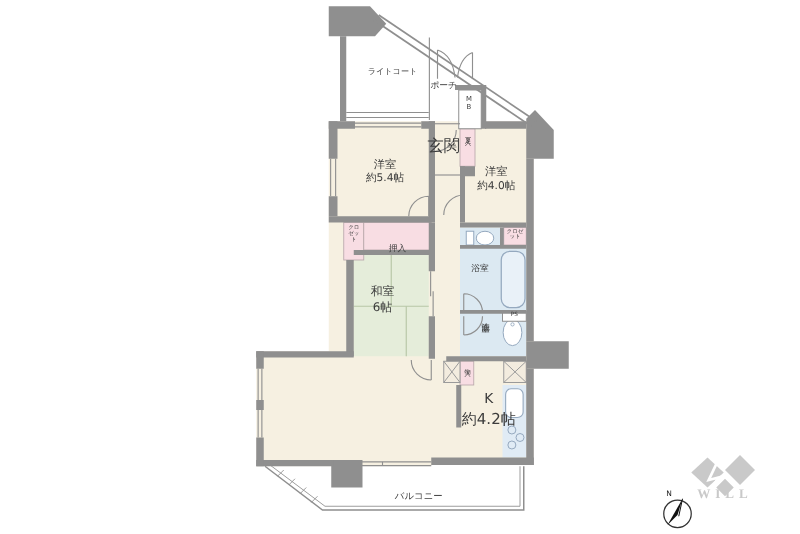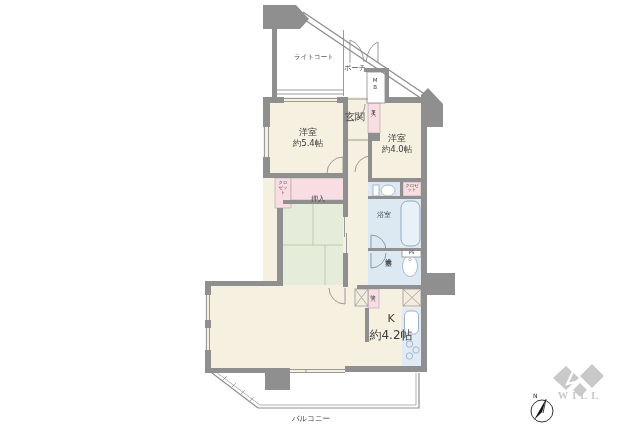--- a/index.html
+++ b/index.html
@@ -160,44 +160,48 @@
     <g>
       <circle cx="542" cy="411" r="11" fill="#ffffff" stroke="#333333" stroke-width="1"></circle>
       <polygon points="546,399 534,420 542,412" fill="#111111"></polygon>
       <line x1="546" y1="399" x2="543" y2="413" stroke="#111111" stroke-width="0.8"></line>
     </g>
   </svg>
 
   <div class="lbl" style="left:283px;top:53px;width:62px;font-size:6.5px;">ライトコート</div>
   <div class="lbl" style="left:336px;top:64px;width:38px;font-size:7px;">ポーチ</div>
   <div class="lbl vert" style="left:371px;top:77px;font-size:5.5px;">MB</div>
-  <div class="lbl" style="left:338px;top:110px;width:34px;font-size:10px;">玄関</div>
+  <div class="lbl" style="left:338px;top:110px;width:34px;font-size:13px;">玄関</div>
   <div class="lbl vert" style="left:370px;top:106px;font-size:5px;">下足入</div>
 
   <div class="lbl two" style="left:268px;top:126px;width:80px;font-size:9px;">
     <div>洋室</div>
     <div style="font-size:8.5px;">約5.4帖</div>
   </div>
   <div class="lbl two" style="left:367px;top:132px;width:60px;font-size:9px;">
     <div>洋室</div>
     <div style="font-size:8.5px;">約4.0帖</div>
   </div>
 
   <div class="lbl wrap" style="left:276.5px;top:181px;width:13px;font-size:4.4px;">クロゼット</div>
   <div class="lbl" style="left:294px;top:195px;width:48px;font-size:7px;">押入</div>
   <div class="lbl wrap" style="left:403.5px;top:183.5px;width:17px;font-size:4.4px;">クロゼット</div>
 
+  <div class="lbl two" style="left:281px;top:228px;width:50px;font-size:9.5px;">
+    <div>和室</div>
+    <div>6帖</div>
+  </div>
 
   <div class="lbl" style="left:366px;top:211px;width:36px;font-size:7px;">浴室</div>
   <div class="lbl" style="left:402px;top:250px;width:19px;font-size:4.6px;">PS</div>
   <div class="lbl vert" style="left:384px;top:253px;font-size:6.5px;">洗面室</div>
   <div class="lbl vert" style="left:369.5px;top:291px;font-size:5px;">物入</div>
 
   <div class="lbl two" style="left:361px;top:312px;width:60px;font-size:11px;">
     <div>K</div>
     <div style="font-size:12px;">約4.2帖</div>
   </div>
 
-  <div class="lbl" style="left:268px;top:392px;width:86px;font-size:7.5px;margin-top:22px;">バルコニー</div>
+  <div class="lbl" style="left:292px;top:392px;width:86px;font-size:7.5px;">バルコニー</div>
 
   <div class="logo-text" style="left:549px;top:390px;width:62px;font-size:10.5px;font-family:Liberation Serif, serif;">WILL</div>
   <div class="north" style="left:533px;top:392px;font-size:6px;">N</div>
 </div>
 
 </body></html>

